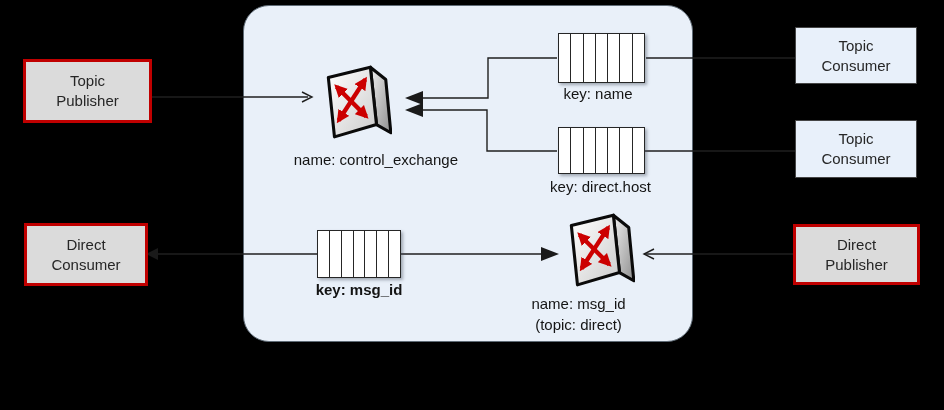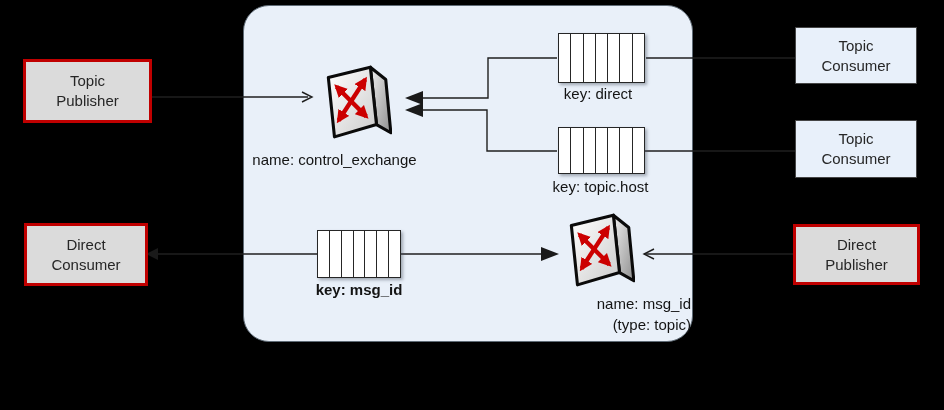--- a/index.html
+++ b/index.html
@@ -96,22 +96,22 @@
   <div class="queue" style="left:317px;top:230px;width:84px;height:48px;">
     <i></i>
       <i></i>
       <i></i>
       <i></i>
       <i></i>
       <i></i>
       <i></i>
   </div>
 
-  <div class="lbl" style="left:548px;top:85px;width:100px;">key: direct</div>
-  <div class="lbl" style="left:538px;top:178px;width:125px;">key: topic.host</div>
+  <div class="lbl" style="left:548px;top:85px;width:100px;">key: name</div>
+  <div class="lbl" style="left:538px;top:178px;width:125px;">key: direct.host</div>
   <div class="lbl" style="left:309px;top:281px;width:100px;font-weight:bold;">key: msg_id</div>
 
   <div class="exicon" style="left:320px;top:60px;">
     <svg width="72" height="82" viewBox="0 0 70 80">
       <defs>
         <linearGradient id="gf1" x1="0" y1="0" x2="1" y2="1">
           <stop offset="0" stop-color="#ffffff"></stop>
             <stop offset="1" stop-color="#cccccc"></stop>
         </linearGradient>
         <linearGradient id="gs1" x1="0" y1="0" x2="1" y2="1">
@@ -152,21 +152,21 @@
         <polygon points="49,7 64,19 69,71 55,63" fill="url(#gs2)"></polygon>
         <polygon points="8,17 49,7 55,63 14,75" fill="url(#gf2)"></polygon>
       </g>
       <g stroke="#cc0000" stroke-width="4.2" fill="none">
         <path d="M18,59 L44,19" marker-start="url(#mR2)" marker-end="url(#mR2)"></path>
         <path d="M16,26 L45,55" marker-start="url(#mR2)" marker-end="url(#mR2)"></path>
       </g>
     </svg>
   </div>
 
-  <div class="lbl exlbl" style="left:232px;top:149px;width:205px;">
+  <div class="lbl exlbl" style="left:253px;top:149px;width:205px;text-align:right;">
     <div>name: control_exchange</div>
   </div>
-  <div class="lbl exlbl" style="left:486px;top:293px;width:205px;text-align:right;">
+  <div class="lbl exlbl" style="left:476px;top:293px;width:205px;">
     <div>name: msg_id</div>
-    <div>(type: topic)</div>
+    <div>(topic: direct)</div>
   </div>
 
 </div>
 
 </body></html>

